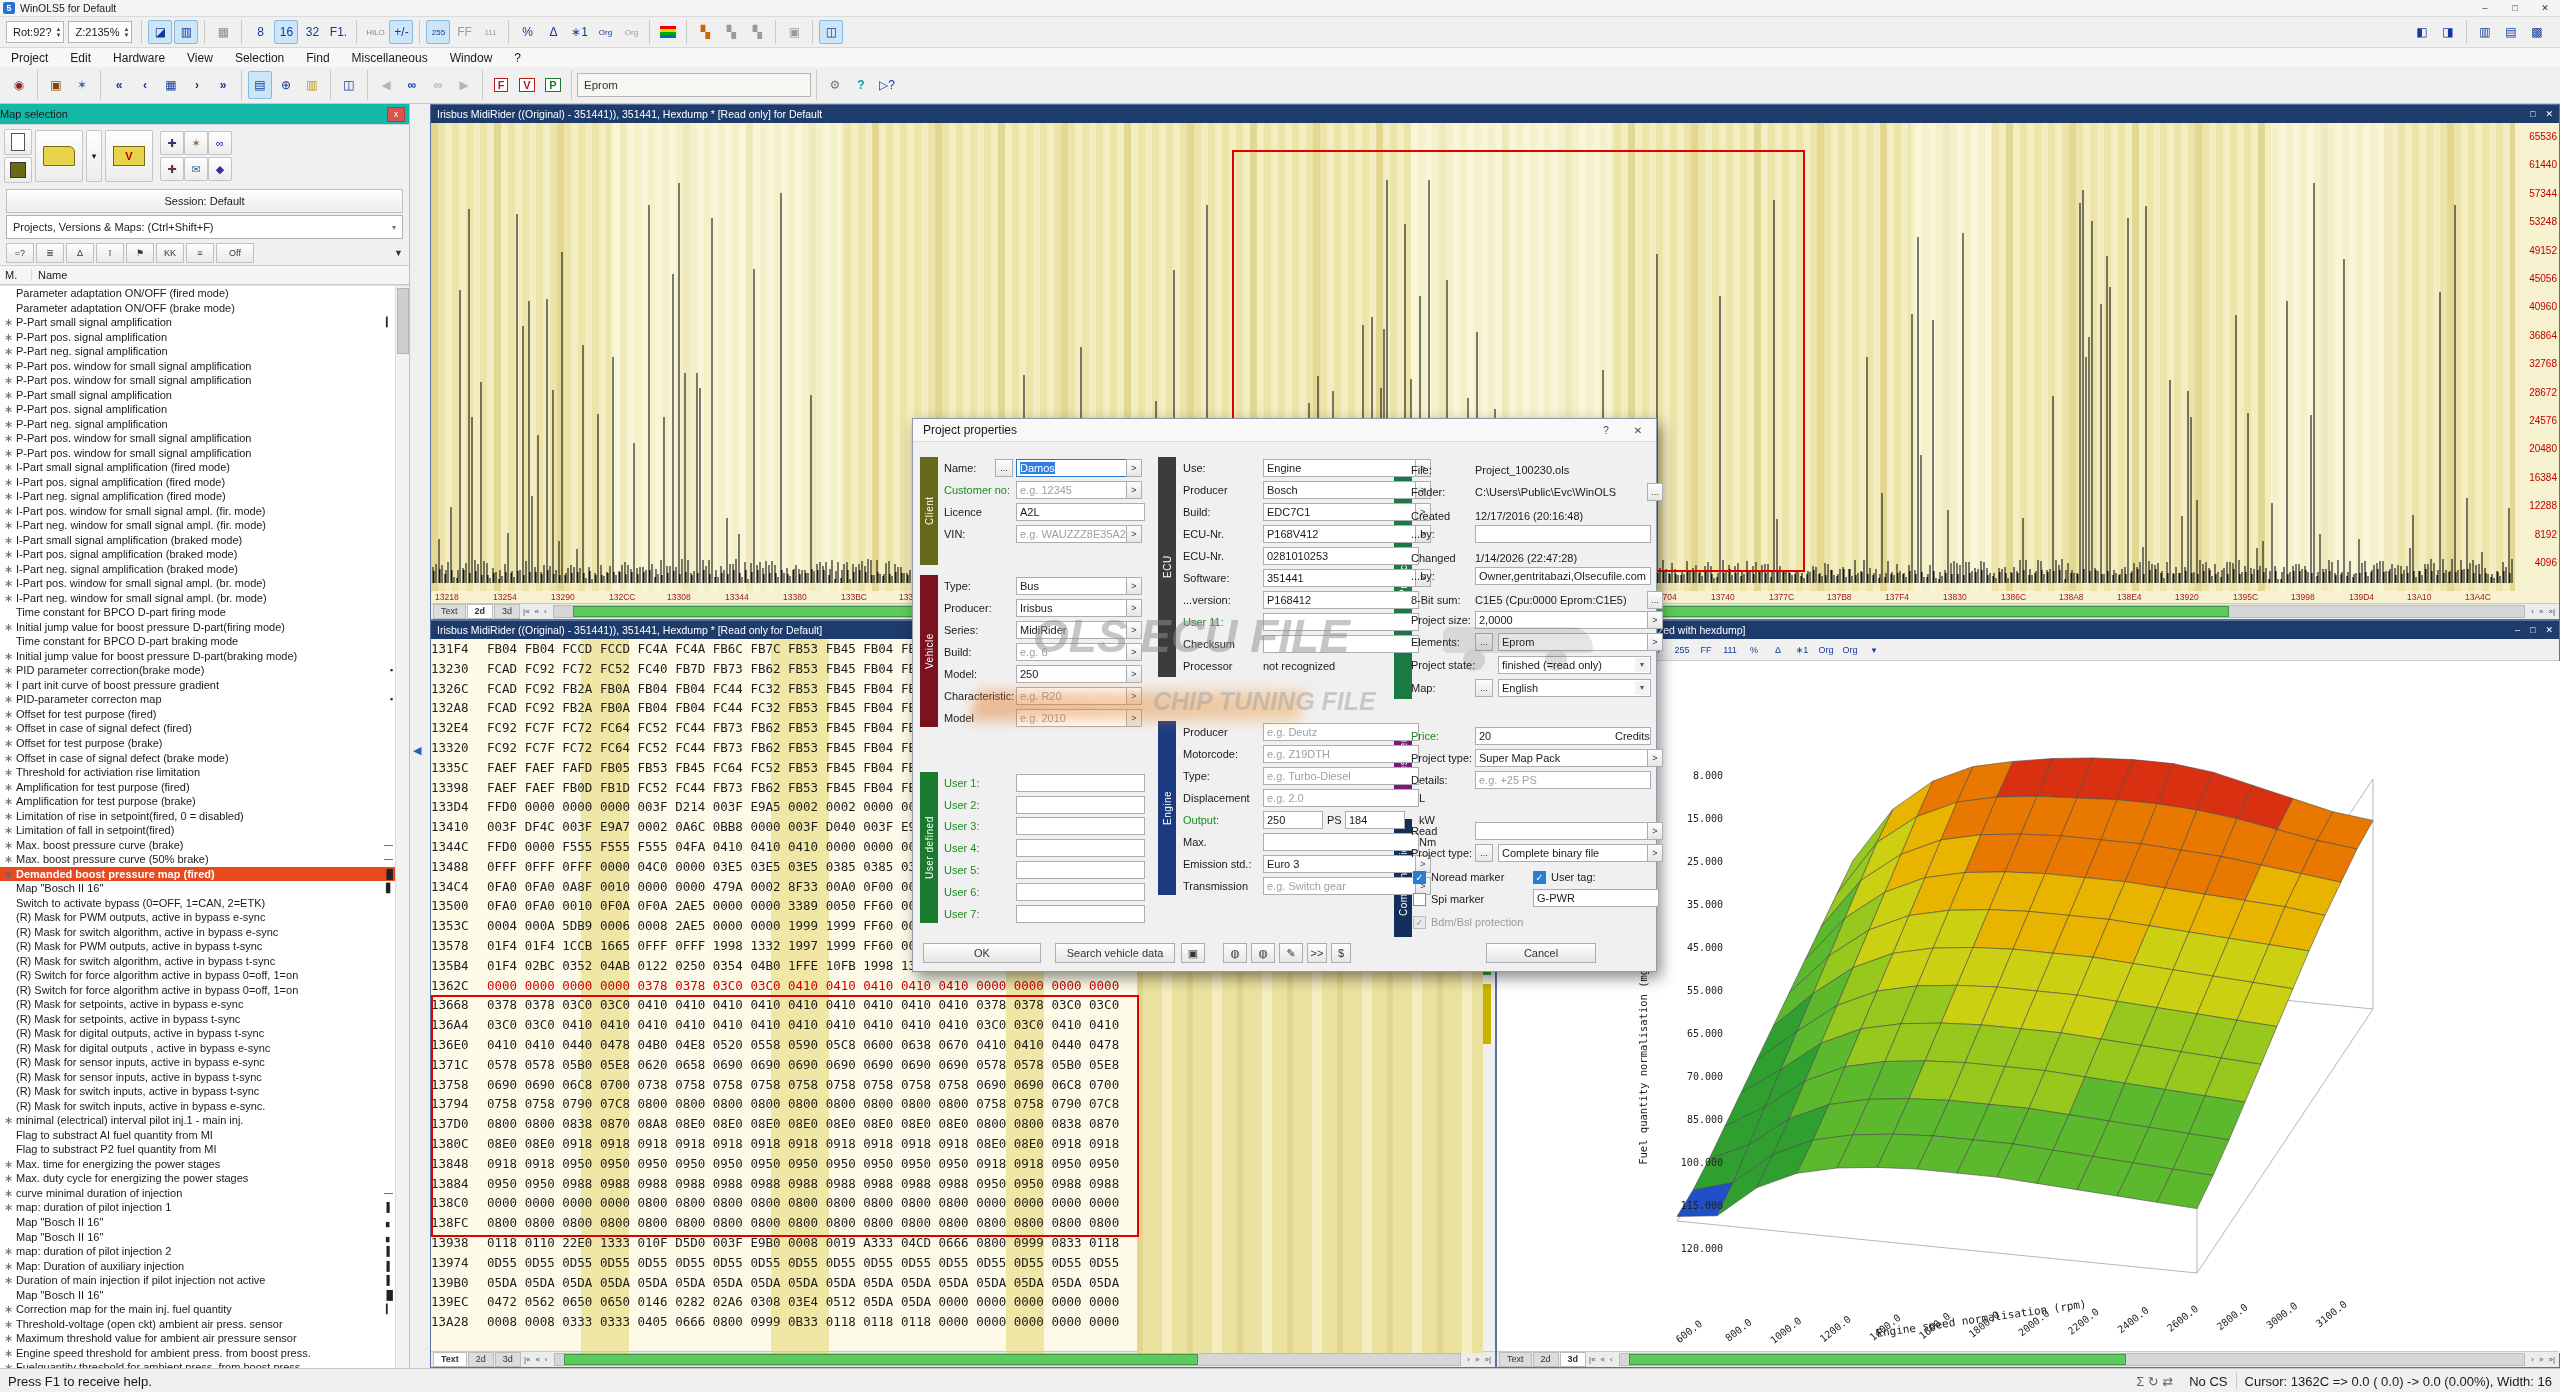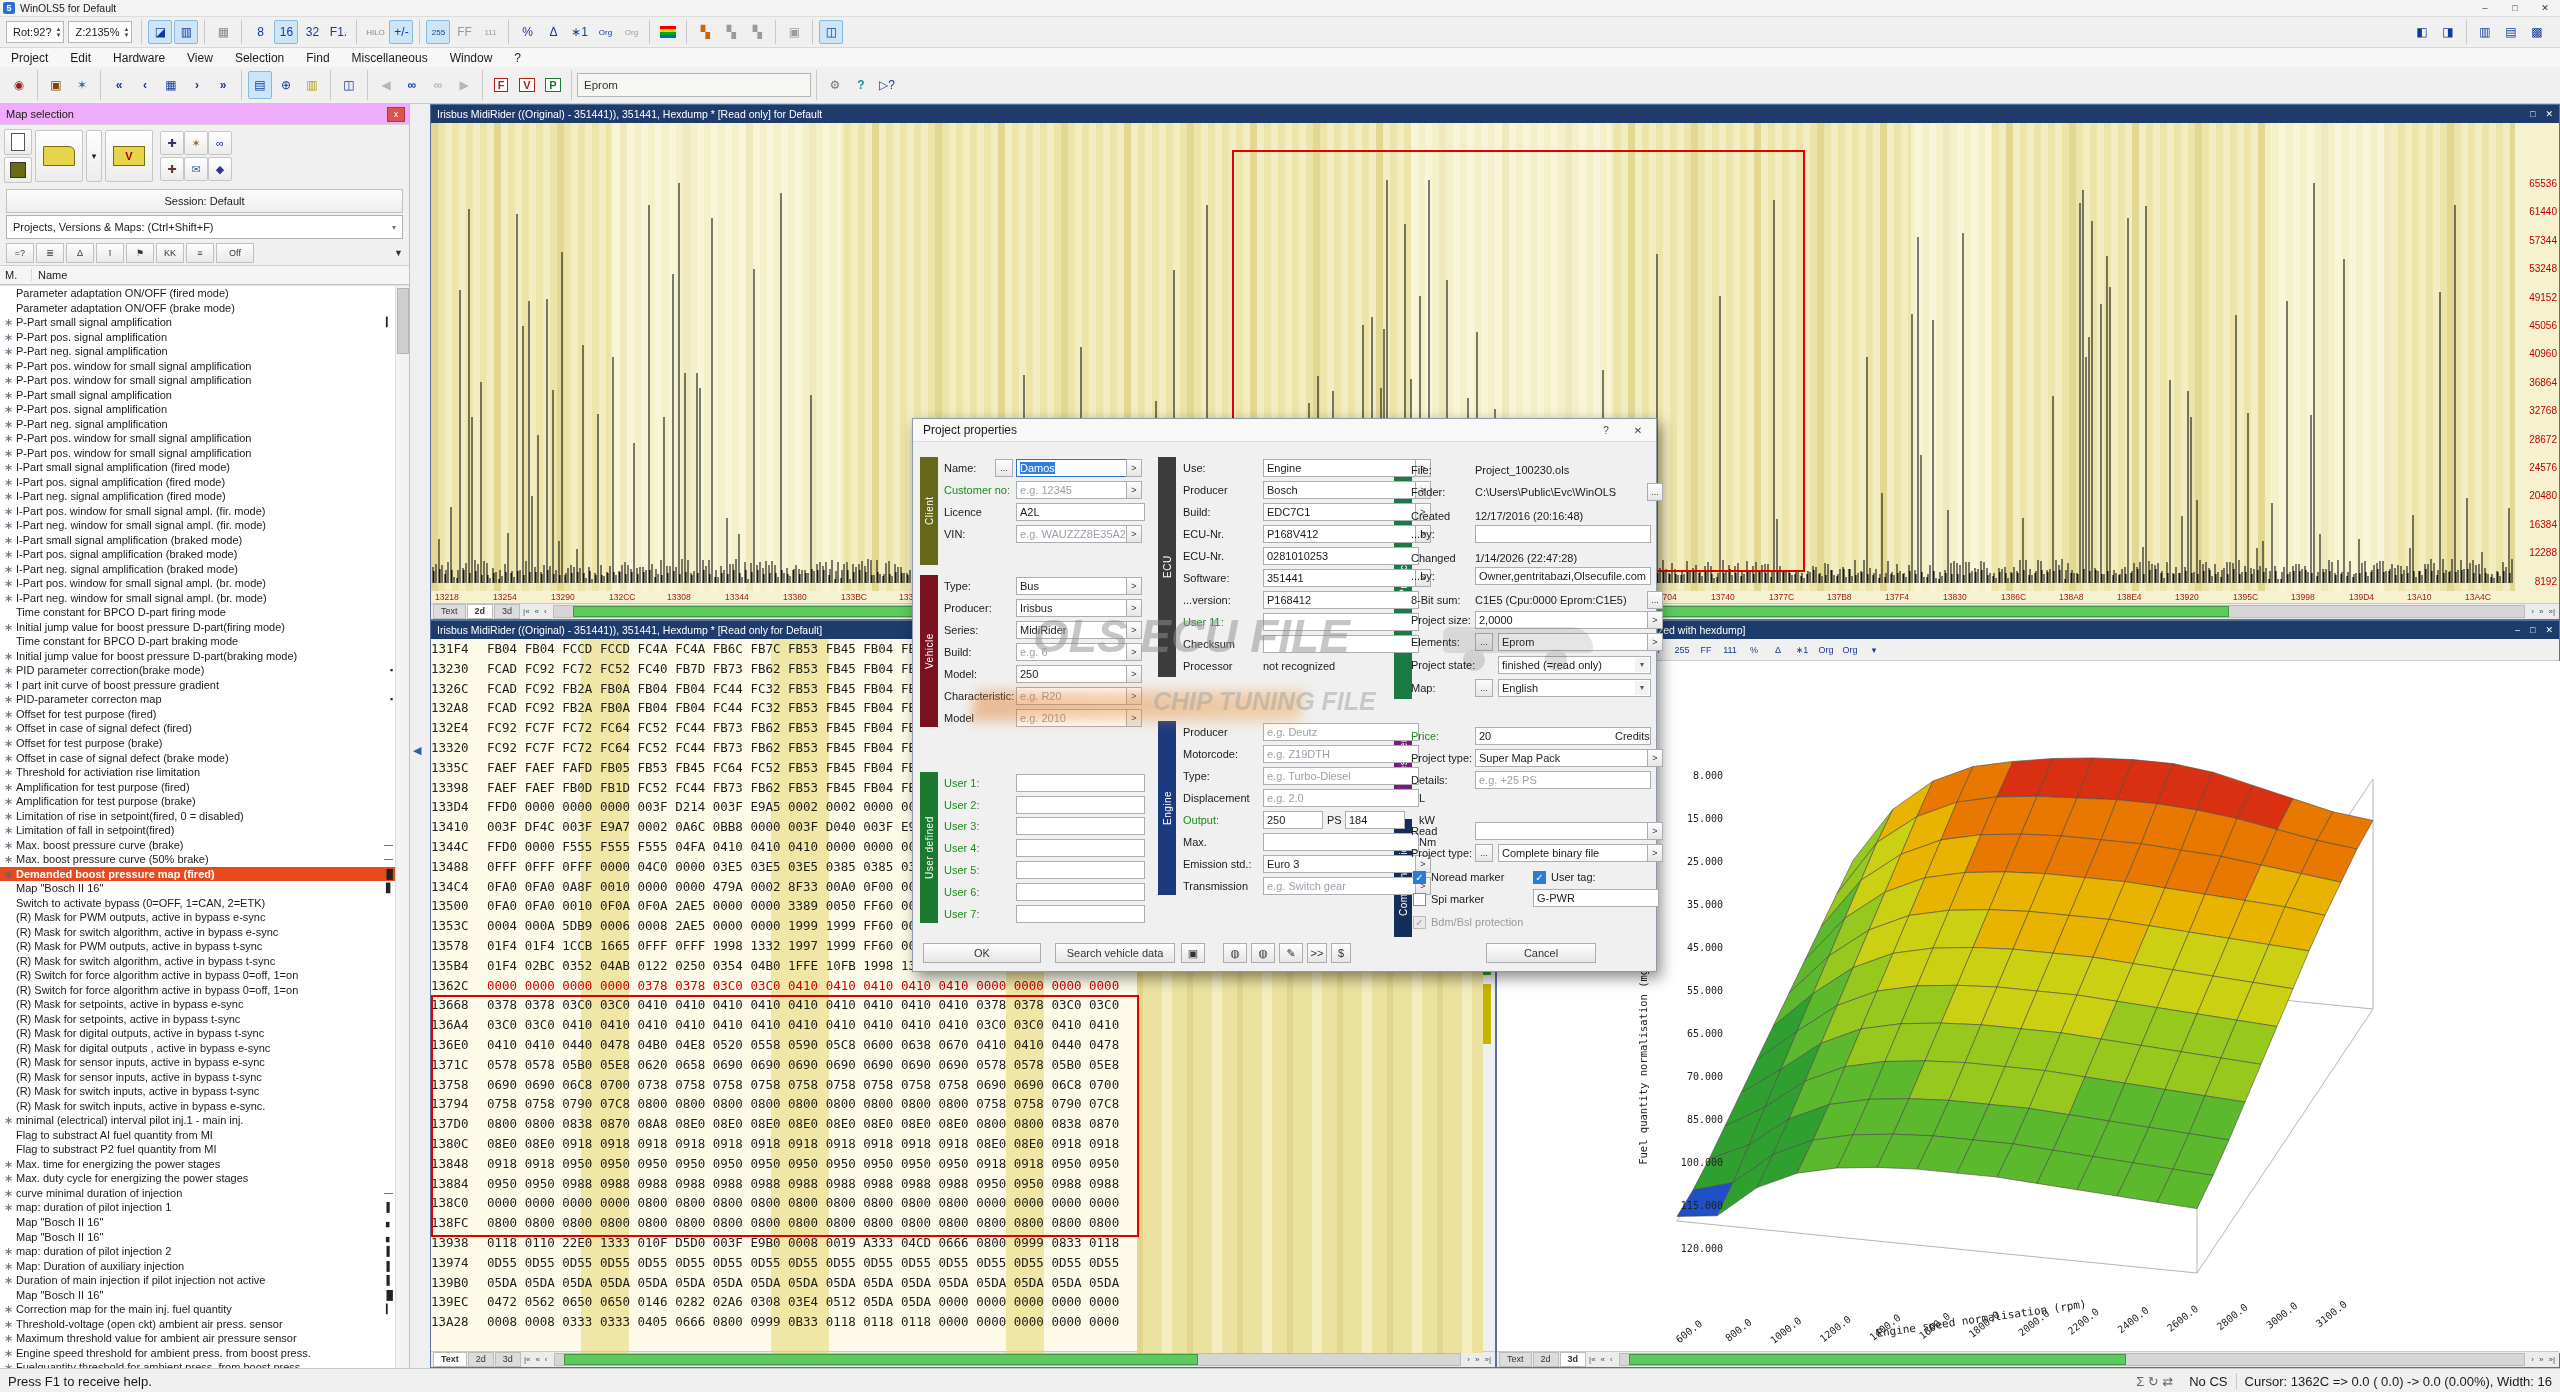--- a/index.html
+++ b/index.html
@@ -14,21 +14,21 @@
   .menubar span{padding:0 11px;}
   .toolbar2{position:absolute;left:0;top:67px;width:2560px;height:37px;background:#f0f0f0;border-bottom:1px solid #c8c8c8;display:flex;align-items:center;padding-left:6px;box-sizing:border-box;}
   .tbtn{display:inline-flex;align-items:center;justify-content:center;border:1px solid transparent;border-radius:2px;margin:0 1px;background:transparent;user-select:none;}
   .tbtn.pr{background:#cde6f7;border-color:#86b9e0;}
   .tsep{width:1px;align-self:stretch;background:#c9c9c9;margin:3px 5px;}
   .spinbox{display:flex;align-items:center;border:1px solid #b5b5b5;background:#fdfdfd;height:20px;font-size:11px;padding:0 2px 0 6px;margin-right:4px;}
   .spinarrows{display:flex;flex-direction:column;margin-left:4px;font-size:6px;line-height:6px;color:#444;}
   .combo{display:flex;align-items:center;border:1px solid #b5b5b5;background:#f6f6f2;height:22px;font-size:11.5px;padding:0 6px;color:#333;}
   
   .sidebar{position:absolute;left:0;top:104px;width:410px;height:1264px;background:#f0f0f0;border-right:1px solid #c0c0c0;box-sizing:border-box;}
-  .sbtitle{height:20px;display:flex;align-items:center;font-size:11px;padding-left:6px;background:#f0abfc;border-bottom:1px solid #d5d5d5;}
+  .sbtitle{height:20px;display:flex;align-items:center;font-size:11px;background:#14b8a6;border-bottom:1px solid #d5d5d5;}
   .sbclose{margin-left:auto;margin-right:4px;width:16px;height:13px;background:#d9534f;color:#fff;font-size:9px;display:flex;align-items:center;justify-content:center;border:1px solid #b03a36;}
   .sbicons{height:58px;display:flex;align-items:center;padding:2px 4px;gap:3px;}
   .bigbtn{border:1px solid #c5c5c5;background:linear-gradient(#fefefe,#ececec);display:flex;align-items:center;justify-content:center;border-radius:2px;}
   .sessionbtn{margin:2px 6px;height:22px;border:1px solid #c0c0c0;background:linear-gradient(#fdfdfd,#ededed);display:flex;align-items:center;justify-content:center;font-size:11px;}
   .sbcombo{margin:2px 6px;height:22px;border:1px solid #b0b0b0;background:#fff;display:flex;align-items:center;font-size:11px;padding:0 6px;color:#222;}
   .sbfilters{height:24px;display:flex;align-items:center;padding:0 6px;gap:2px;}
   .fbtn{height:18px;min-width:20px;border:1px solid #c0c0c0;background:linear-gradient(#fefefe,#e9e9e9);font-size:9px;display:flex;align-items:center;justify-content:center;padding:0 3px;color:#333;}
   .colhdr{height:18px;display:flex;font-size:11px;border-top:1px solid #d0d0d0;border-bottom:1px solid #c5c5c5;background:#f5f5f5;align-items:center;}
   .maplist{position:relative;height:1094px;background:#fff;overflow:hidden;border-top:1px solid #e0e0e0;}
   .mitem{position:relative;height:14.53px;line-height:14.53px;font-size:11px;white-space:nowrap;overflow:hidden;padding-left:4px;}
@@ -45,21 +45,21 @@
   .mtitle{height:18px;background:#1d3c6c;color:#fff;font-size:10.5px;display:flex;align-items:center;padding:0 6px;white-space:nowrap;overflow:hidden;}
   .mtitle .mbtns{margin-left:auto;display:flex;gap:10px;font-size:9px;}
   .tabstrip{position:absolute;left:0;bottom:0;width:100%;height:16px;background:#ececec;border-top:1px solid #c8c8c8;display:flex;align-items:center;font-size:9px;box-sizing:border-box;padding:0 2px;gap:1px;}
   .tab{padding:0 7px;height:13px;line-height:13px;background:#dcdcdc;border:1px solid #bdbdbd;color:#333;}
   .tab.act{background:#fff;font-weight:bold;}
   .navg{color:#355;font-size:8px;padding:0 2px;}
   .gtrack{flex:1;height:11px;background:#d6d6d6;border:1px solid #bbb;position:relative;margin:0 3px;}
   .gthumb{position:absolute;top:0;height:100%;background:#5ec95e;border:1px solid #3e9a3e;box-sizing:border-box;}
   .addrrow{position:absolute;width:100%;height:13px;font-size:8.5px;color:#a02020;white-space:nowrap;}
   .addrrow span{position:absolute;top:0;}
-  .scalecol{position:absolute;right:2px;width:44px;font-size:10px;color:#c00000;text-align:center;margin-top:47px;}
+  .scalecol{position:absolute;right:2px;width:44px;font-size:10px;color:#c00000;text-align:center;}
   .scalecol div{position:absolute;right:0;}
   .hexwrap{position:absolute;overflow:hidden;background:#fdfbe8;}
   .hexrow{position:relative;height:19.8px;line-height:19.8px;font-family:"DejaVu Sans Mono","Liberation Mono",monospace;font-size:12.5px;white-space:pre;color:#1c1c1c;z-index:2;}
   .hexrow .ad{display:inline-block;width:56px;color:#222;}
   .hexrow.red{color:#d00000;}
   .hexstripe{position:absolute;top:0;height:100%;z-index:1;}
   .curcell{background:#1d3c6c;color:#fff;}
   .redbox{position:absolute;border:2px solid #e00000;z-index:3;pointer-events:none;}
   .w2scroll{position:absolute;right:0;top:18px;bottom:16px;width:14px;background:#f0f0f0;border-left:1px solid #ccc;}
   .w3toolbar{position:absolute;left:0;top:18px;width:100%;height:22px;background:#f0f0f0;border-bottom:1px solid #cfcfcf;display:flex;align-items:center;padding-left:4px;box-sizing:border-box;}

